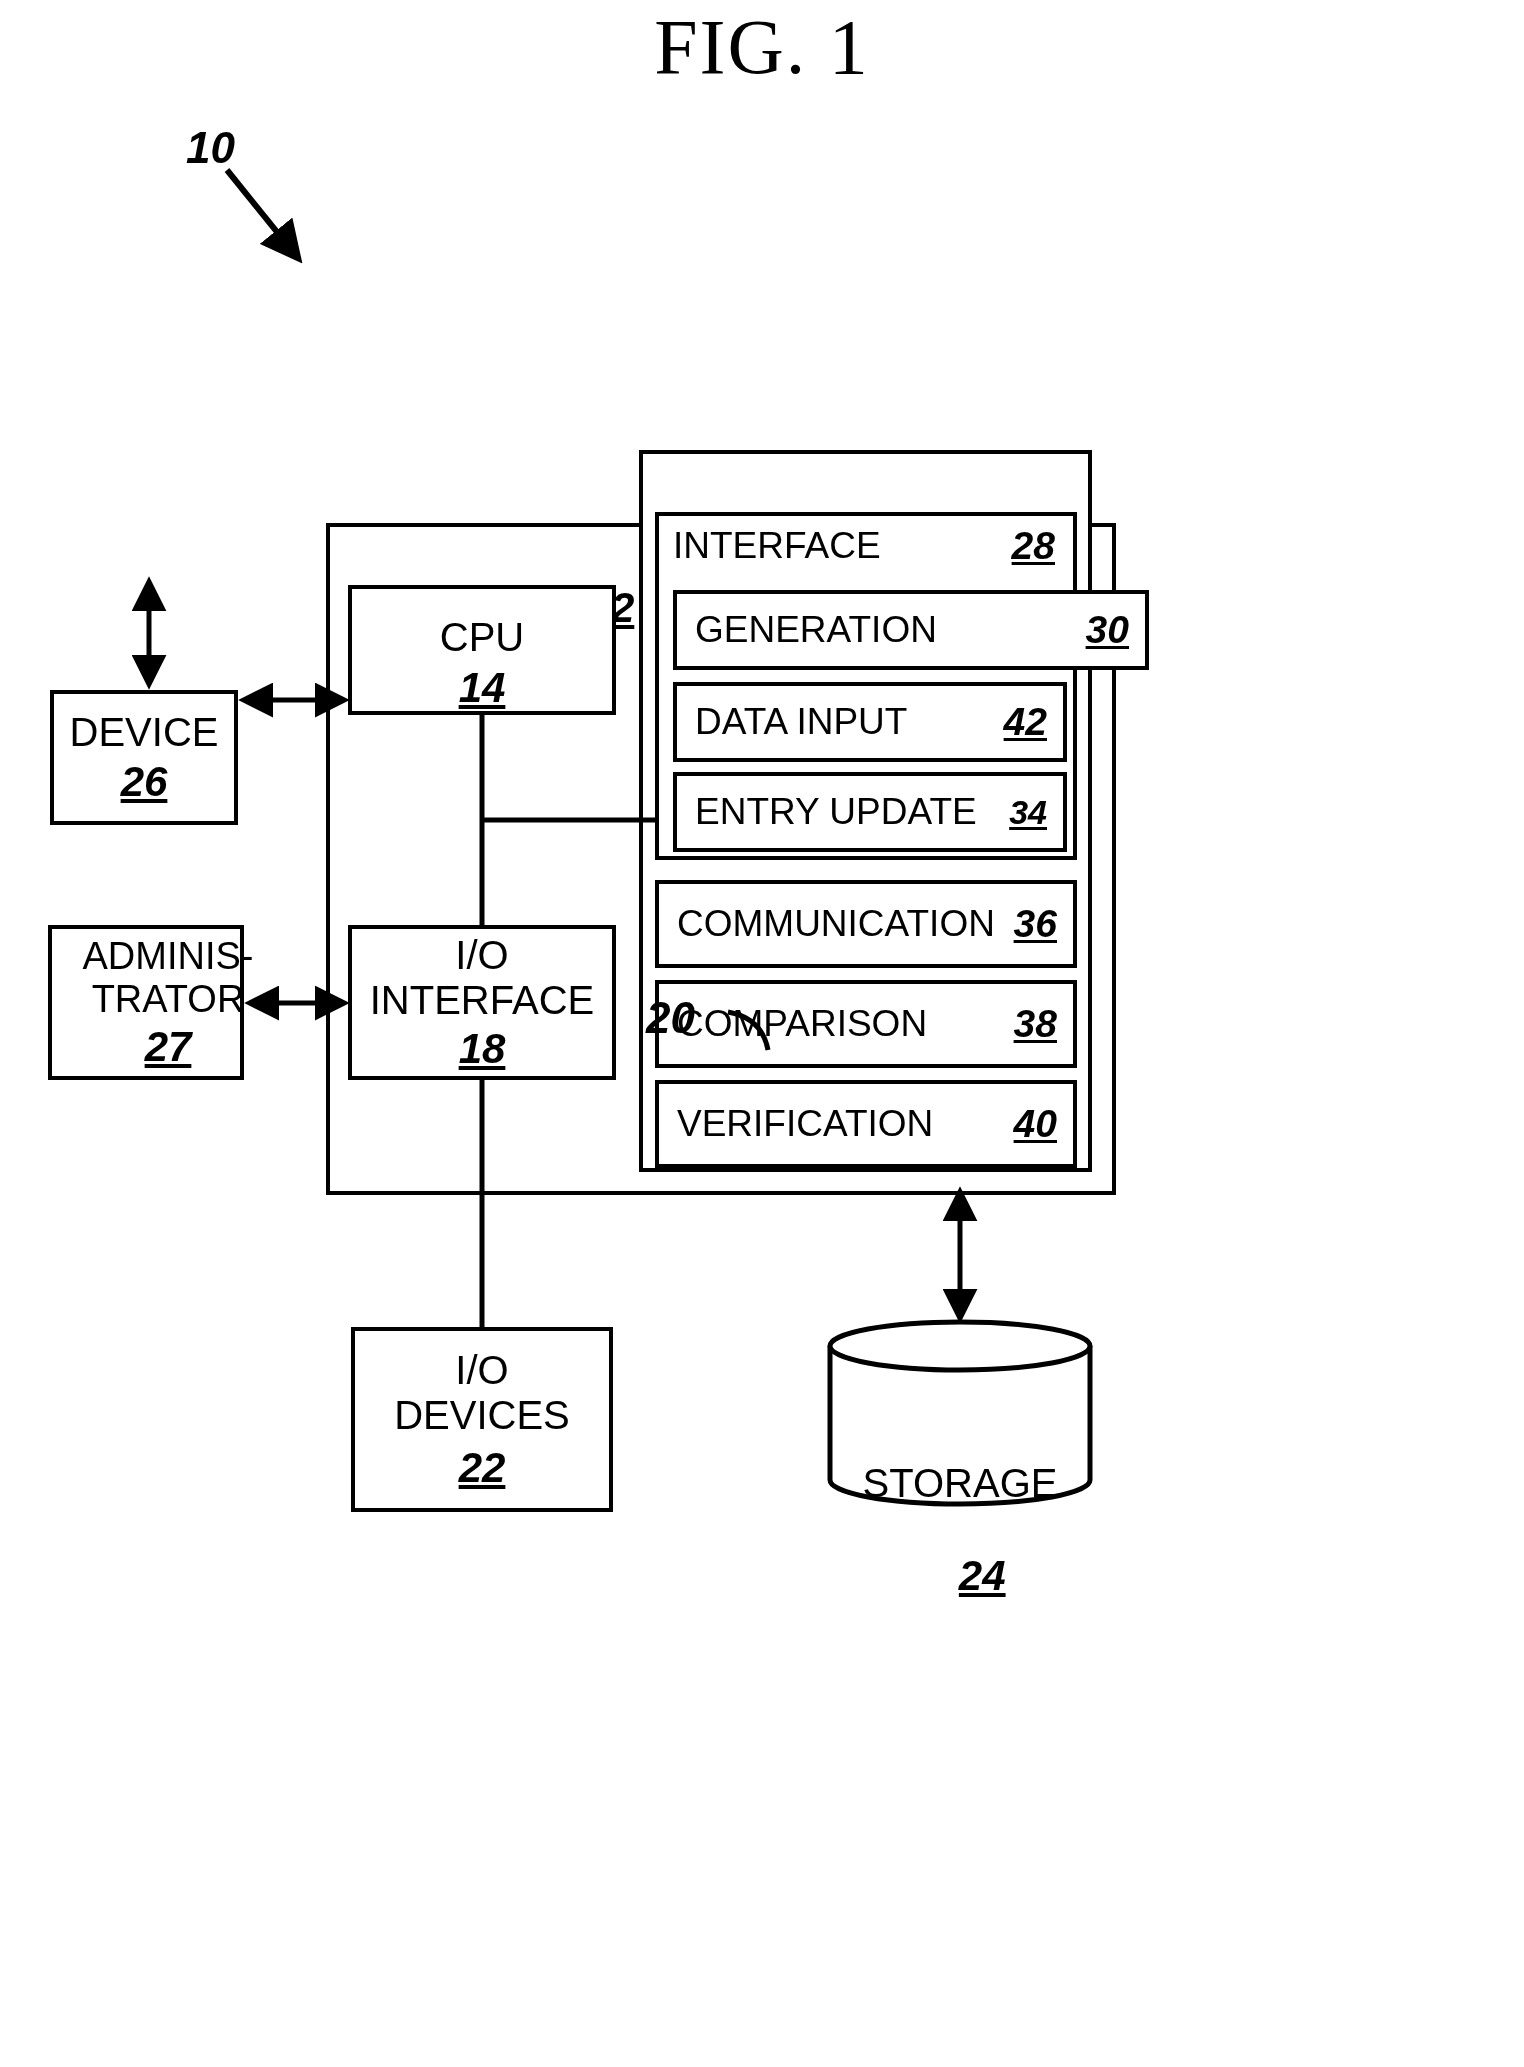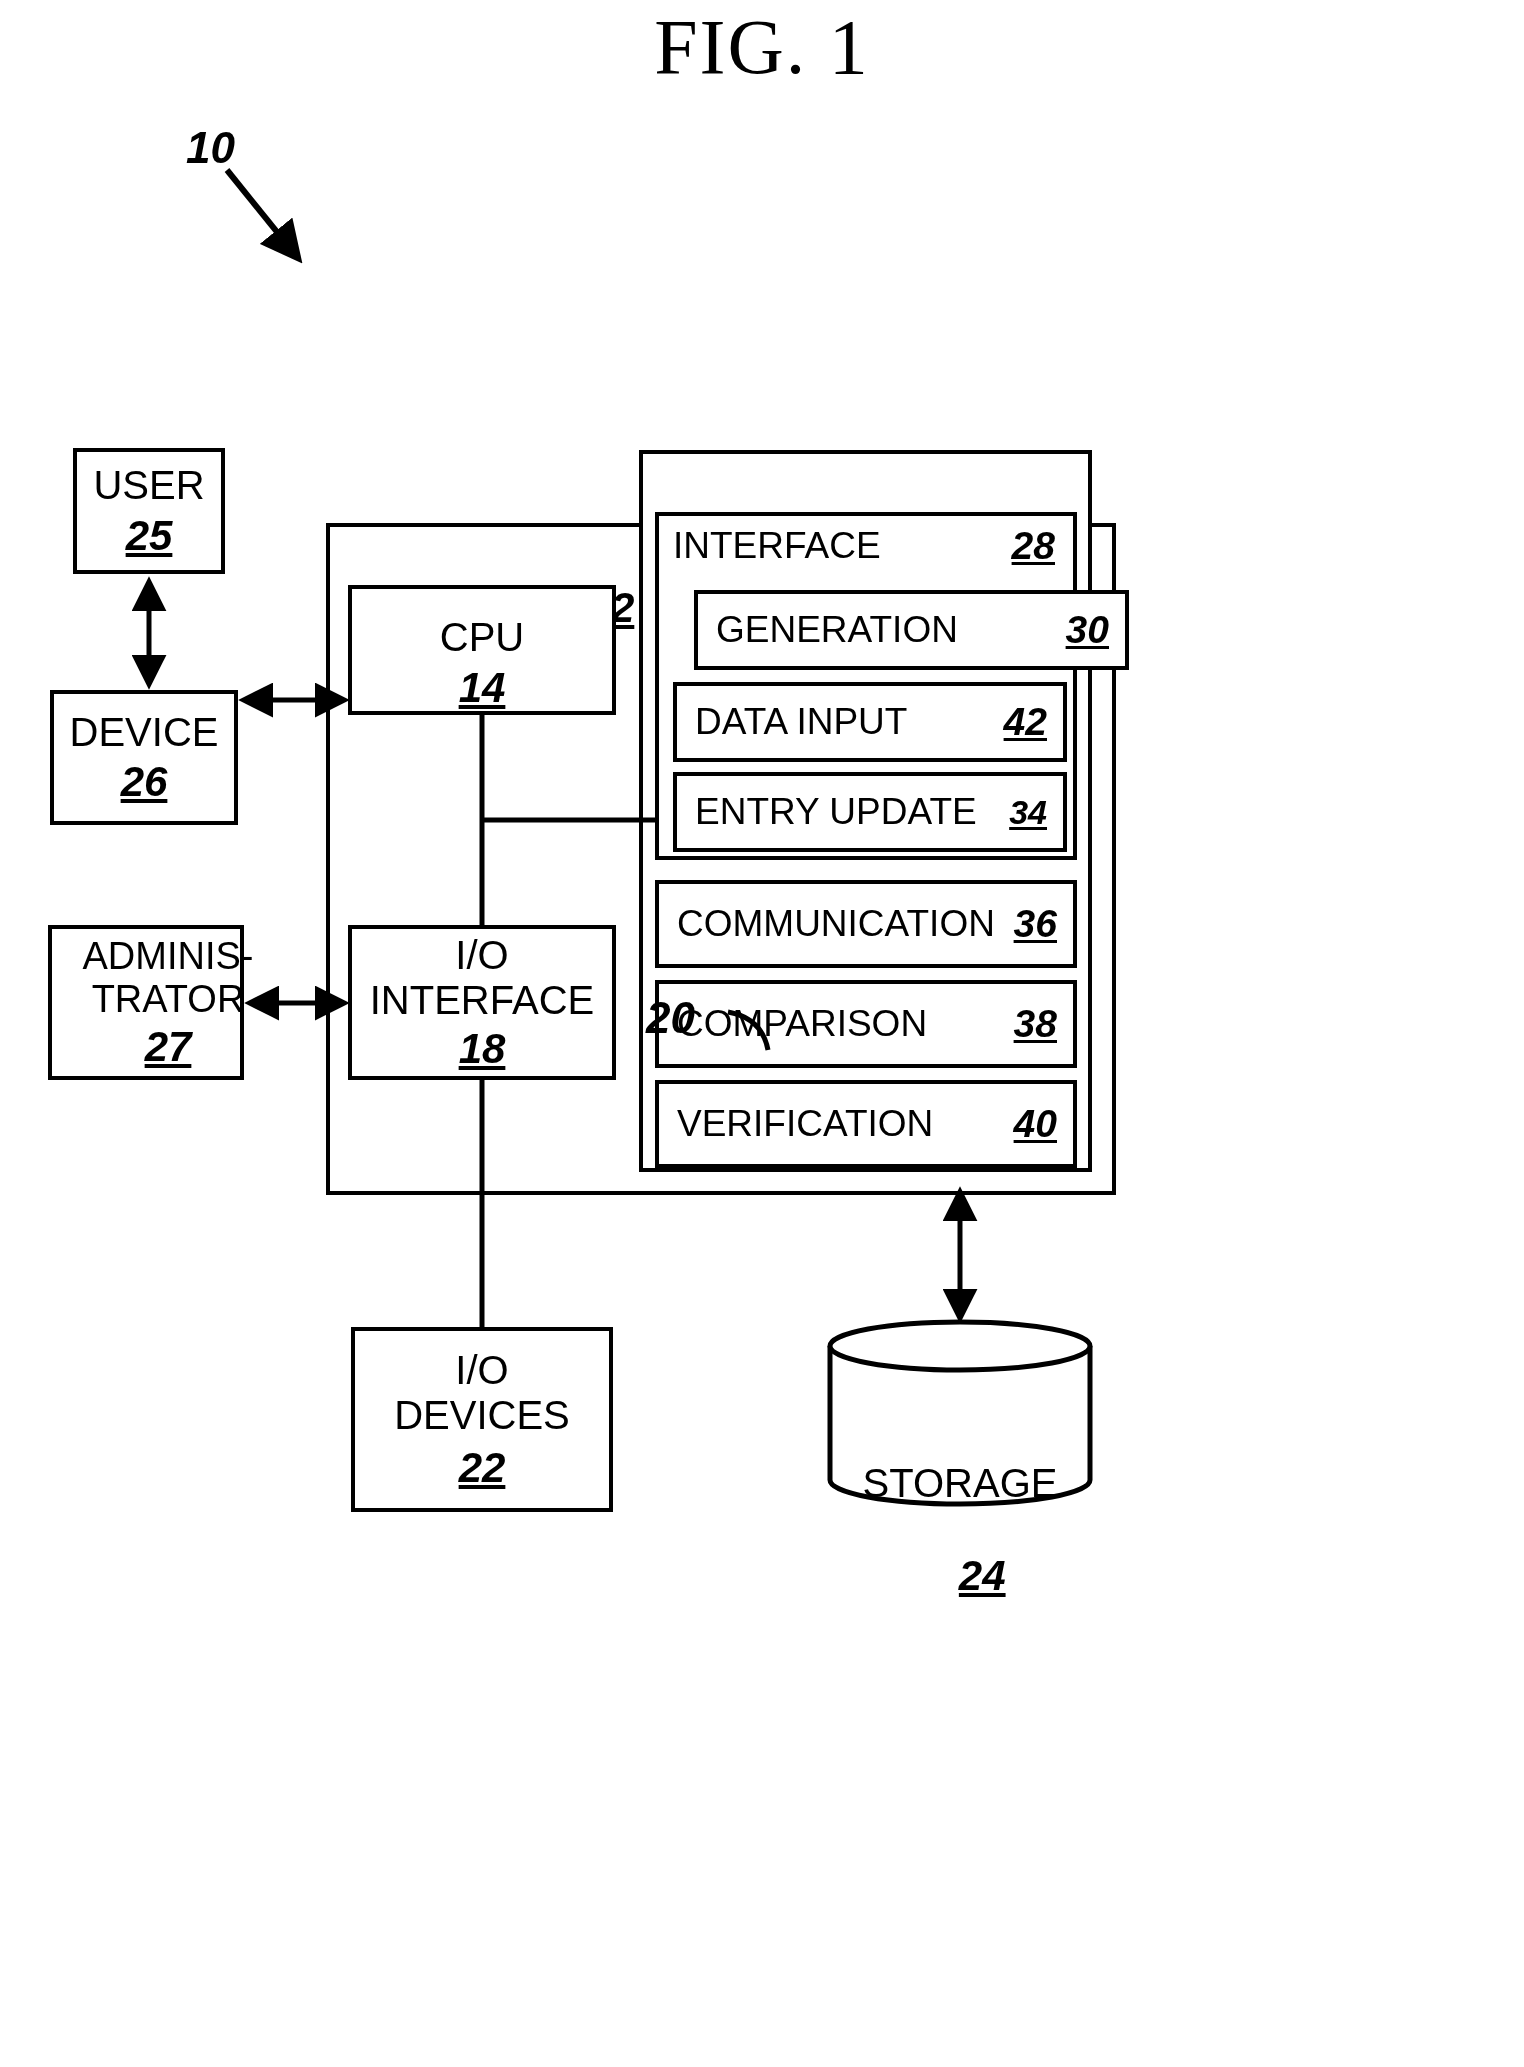--- a/index.html
+++ b/index.html
@@ -119,21 +119,21 @@
       <span style="display:inline;">MEMORY</span><span>&nbsp;&nbsp;</span><span class="ref" style="font-size:41px;">16</span>
     </div>
   </div>
 
   <div class="rowbox" id="management-box" style="left:655px; top:512px; width:422px; height:348px; display:block; padding:0;">
     <div style="display:flex; flex-direction:row; align-items:center; justify-content:space-between; padding:8px 18px 0 14px; font-size:37px; white-space:nowrap;">
       <span>INTERFACE</span>
       <span class="ref" style="font-size:39px;">28</span>
     </div>
 
-    <div class="rowbox" style="left:14px; top:74px; width:435px; height:80px; position:absolute; font-size:37px;margin-left:21px;">
+    <div class="rowbox" style="left:14px; top:74px; width:476px; height:80px; position:absolute; font-size:37px;">
       <span>GENERATION</span>
       <span class="ref" style="font-size:39px;">30</span>
     </div>
 
     <div class="rowbox" style="left:14px; top:166px; width:394px; height:80px; position:absolute; font-size:37px;">
       <span>DATA INPUT</span>
       <span class="ref" style="font-size:39px;">42</span>
     </div>
 
     <div class="rowbox" style="left:14px; top:256px; width:394px; height:80px; position:absolute; font-size:37px;">
@@ -161,24 +161,20 @@
     <span class="lbl">CPU</span>
     <span class="ref" style="font-size:42px; margin-top:4px;">14</span>
   </div>
 
   <div class="box" id="io-interface-box" style="left:348px; top:925px; width:268px; height:155px; font-size:40px;">
     <span class="lbl">I/O</span>
     <span class="lbl">INTERFACE</span>
     <span class="ref" style="font-size:42px; margin-top:2px;">18</span>
   </div>
 
-  <div class="box" id="user-box" style="left:73px; top:448px; width:152px; height:126px; font-size:40px;">
-    <span class="lbl">USER</span>
-    <span class="ref" style="font-size:42px; margin-top:4px;">25</span>
-  </div>
 
   <div class="box" id="device-box" style="left:50px; top:690px; width:188px; height:135px; font-size:40px;">
     <span class="lbl">DEVICE</span>
     <span class="ref" style="font-size:42px; margin-top:4px;">26</span>
   </div>
 
   <div class="box" id="administrator-box" style="left:48px; top:925px; width:196px; height:155px; font-size:38px;padding-left:44px;">
     <span class="lbl">ADMINIS-</span>
     <span class="lbl">TRATOR</span>
     <span class="ref" style="font-size:42px; margin-top:2px;">27</span>

